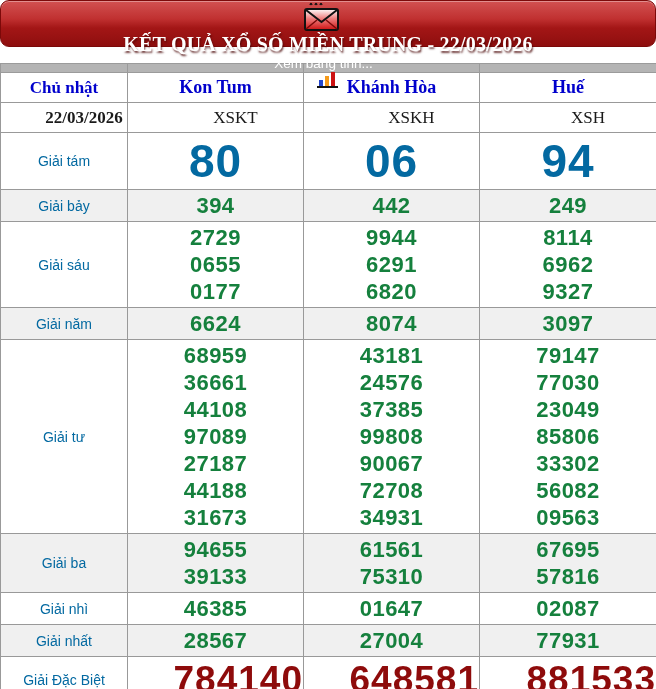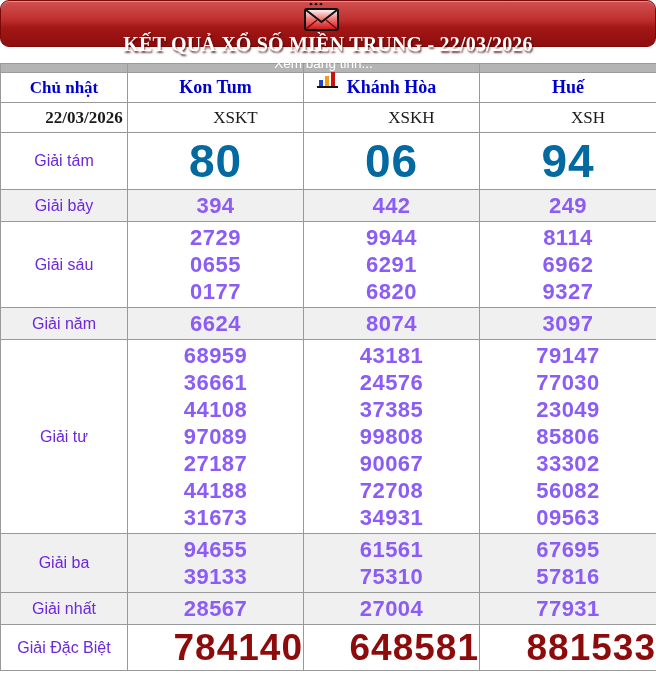--- a/index.html
+++ b/index.html
@@ -42,26 +42,26 @@
     font-weight:bold;font-size:18px;color:#0000cc;
   }
   tr.head-row td.day{font-size:17px;}
   tr.code-row td{
     height:30px;background:#fff;
     font-family:"Liberation Serif","DejaVu Serif",serif;
     font-size:17px;color:#1a1a1a;padding-left:40px;
   }
   tr.code-row td.date{font-weight:bold;}
   td.label-cell{
-    color:#6d28d9;font-size:16px;font-weight:normal;background:inherit;
+    color:#0369a1;font-size:14px;font-weight:normal;background:inherit;
   }
   tr.prize{background:#fff;}
   tr.prize.shade{background:#f0f0f0;padding-left:23px;}
   .num{
-    font-weight:bold;font-size:22px;line-height:27px;color:#8b5cf6;letter-spacing:.5px;
+    font-weight:bold;font-size:22px;line-height:27px;color:#15803d;letter-spacing:.5px;
   }
   td.big-red .num{font-size:46px;line-height:52px;color:#0369a1;letter-spacing:1px;}
   td.special-red .num{font-size:37px;line-height:41px;color:#8e0b0b;letter-spacing:1px;text-align:right;}
 </style>
 </head>
 <body>
 
 <div class="page">
 
   <div class="header">
@@ -213,20 +213,32 @@
           </td>
           <td class="num-cell">
             <div class="num">61561</div>
             <div class="num">75310</div>
           </td>
           <td class="num-cell">
             <div class="num">67695</div>
             <div class="num">57816</div>
           </td>
         </tr>
+        <tr class="prize">
+          <td class="label-cell">Giải nhì</td>
+          <td class="num-cell">
+            <div class="num">46385</div>
+          </td>
+          <td class="num-cell">
+            <div class="num">01647</div>
+          </td>
+          <td class="num-cell">
+            <div class="num">02087</div>
+          </td>
+        </tr>
         <tr class="prize shade">
           <td class="label-cell">Giải nhất</td>
           <td class="num-cell">
             <div class="num">28567</div>
           </td>
           <td class="num-cell">
             <div class="num">27004</div>
           </td>
           <td class="num-cell">
             <div class="num">77931</div>

